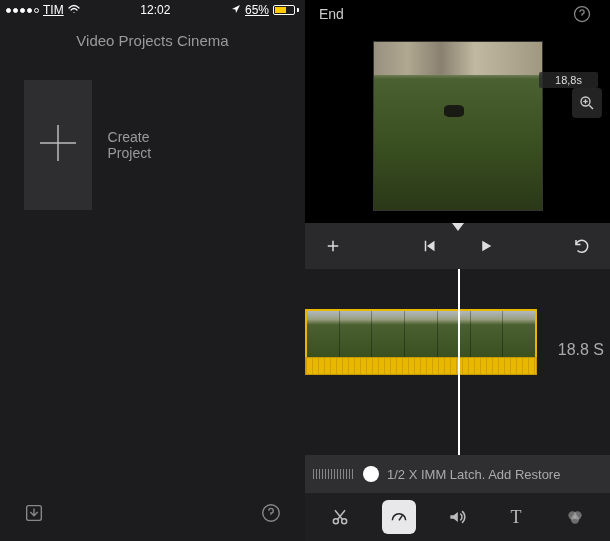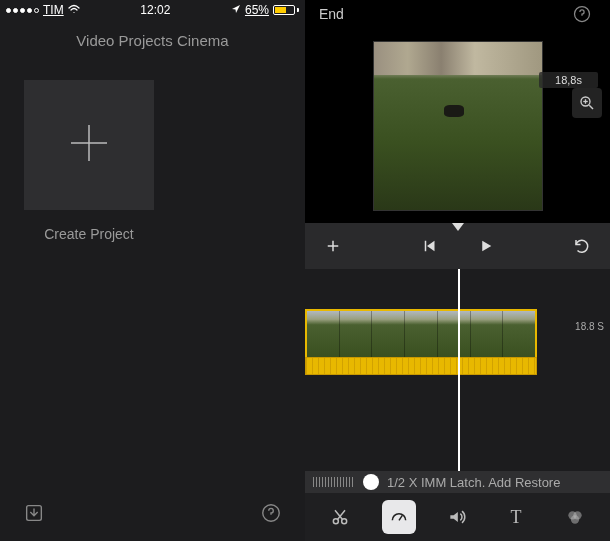--- a/index.html
+++ b/index.html
@@ -11,21 +11,21 @@
   .status-left, .status-right { display: flex; align-items: center; gap: 4px; text-decoration: underline; }
   .signal-dots { display: flex; gap: 2px; }
   .dot { width: 5px; height: 5px; border-radius: 50%; border: 1px solid #fff; }
   .dot.filled { background: #fff; }
   .battery { display: flex; align-items: center; gap: 2px; }
   .battery-body { width: 22px; height: 10px; border: 1px solid #fff; border-radius: 2px; position: relative; }
   .battery-fill { position: absolute; left: 1px; top: 1px; bottom: 1px; width: 55%; background: #ffcc00; }
   .battery-cap { width: 2px; height: 4px; background: #fff; border-radius: 0 1px 1px 0; }
   
   .projects-header { height: 40px; display: flex; align-items: center; justify-content: center; color: #9a9a9a; font-size: 15px; }
-  .project-card { margin-top: 20px; margin-left: 24px; width: 130px; display: flex; flex-direction: column; align-items: center; gap: 16px; cursor: pointer; }
+  .project-card { margin-top: 20px; margin-left: 24px; width: 130px; display: flex; align-items: center; gap: 16px; cursor: pointer; }
   .project-thumb { width: 130px; height: 130px; background: #2e2e30; display: flex; align-items: center; justify-content: center; }
   .plus-big svg { width: 48px; height: 48px; stroke: #bbb; stroke-width: 1.5; }
   .project-label { color: #9a9a9a; font-size: 14px; }
   .left-bottom { margin-top: auto; height: 56px; display: flex; align-items: center; justify-content: space-between; padding: 0 20px; }
   .icon-btn { width: 28px; height: 28px; display: flex; align-items: center; justify-content: center; cursor: pointer; }
   .icon-btn svg { stroke: #888; fill: none; stroke-width: 1.5; }
   
   .preview-header { height: 28px; display: flex; align-items: center; justify-content: space-between; padding: 0 14px; font-size: 14px; color: #ccc; }
   .preview-title { flex: 1; text-align: center; }
   .preview-area { position: relative; height: 195px; display: flex; align-items: center; justify-content: center; background: #000; }
@@ -41,23 +41,23 @@
   .playback-bar svg { stroke: #ddd; fill: #ddd; stroke-width: 1.5; width: 18px; height: 18px; }
   .playhead-marker { position: absolute; left: 50%; top: 0; transform: translateX(-50%); width: 0; height: 0; border-left: 6px solid transparent; border-right: 6px solid transparent; border-top: 8px solid #ddd; }
   
   .timeline-area { flex: 1; background: #1c1c1e; position: relative; overflow: hidden; }
   .playhead-line { position: absolute; left: 50%; top: 0; bottom: 0; width: 2px; background: #fff; }
   .clip-strip { position: absolute; top: 40px; left: 0; width: 232px; height: 48px; display: flex; border: 2px solid #e8b800; border-bottom: none; }
   .clip-thumb { flex: 1; background: linear-gradient(to bottom, #b0b8c0 0%, #9aa080 18%, #4a6030 30%, #3a5020 100%); border-right: 1px solid rgba(0,0,0,0.3); }
   .clip-thumb:last-child { border-right: none; }
   .audio-strip { position: absolute; top: 88px; left: 0; width: 232px; height: 18px; background: #e8b800; border: 1px solid #c89800; }
   .audio-ticks { width: 100%; height: 100%; background: repeating-linear-gradient(to right, #c89800 0, #c89800 1px, transparent 1px, transparent 6px); opacity: 0.7; }
-  .timeline-duration { position: absolute; right: 6px; top: 52px; color: #aaa; font-size: 10px; }
-  
-  .speed-bar { height: 22px; background: #2f2f31; display: flex; align-items: center; padding: 0 8px; gap: 8px; }
+  .timeline-duration { position: absolute; right: 6px; top: 72px; color: #aaa; font-size: 16px; }
+  
+  .speed-bar { height: 38px; background: #2f2f31; display: flex; align-items: center; padding: 0 8px; gap: 8px; }
   .speed-ticks { width: 42px; height: 10px; background: repeating-linear-gradient(to right, #888 0, #888 1px, transparent 1px, transparent 3px); }
   .speed-knob { width: 16px; height: 16px; background: #fff; border-radius: 50%; cursor: grab; }
   .speed-label { color: #aaa; font-size: 13px; white-space: nowrap; overflow: hidden; }
   
   .tool-bar { height: 48px; background: #1f1f21; display: flex; align-items: center; justify-content: space-around; padding: 0 6px; }
   .tool-btn { width: 34px; height: 34px; display: flex; align-items: center; justify-content: center; cursor: pointer; border-radius: 6px; }
   .tool-btn.active { background: #e8e8ea; }
   .tool-btn svg { stroke: #bbb; fill: none; stroke-width: 1.8; width: 20px; height: 20px; }
   .tool-btn.active svg { stroke: #222; }
   .tool-text { color: #bbb; font-size: 18px; font-family: Georgia, serif; }

